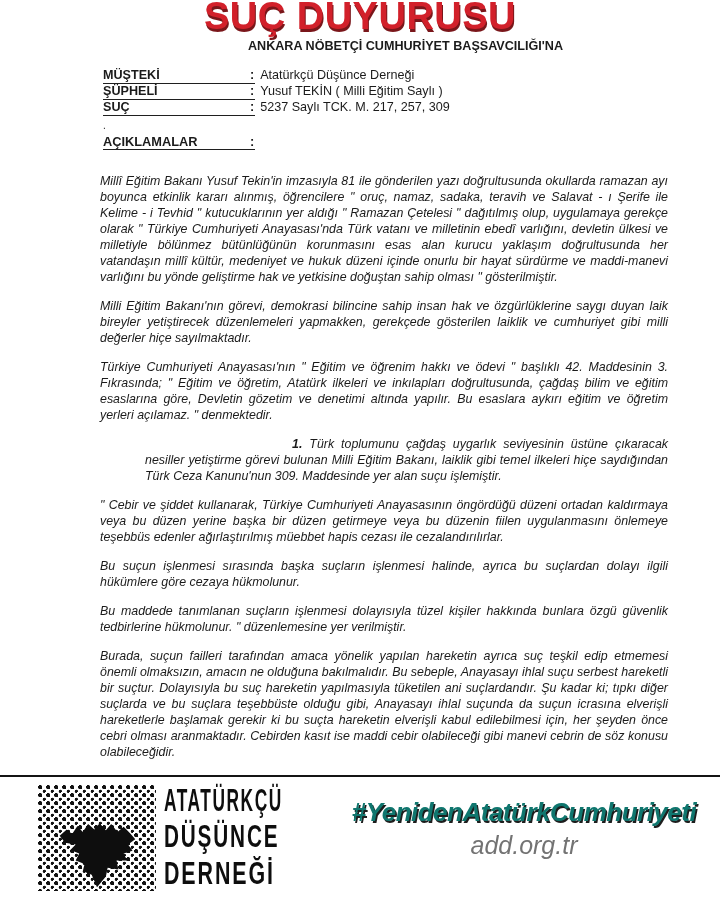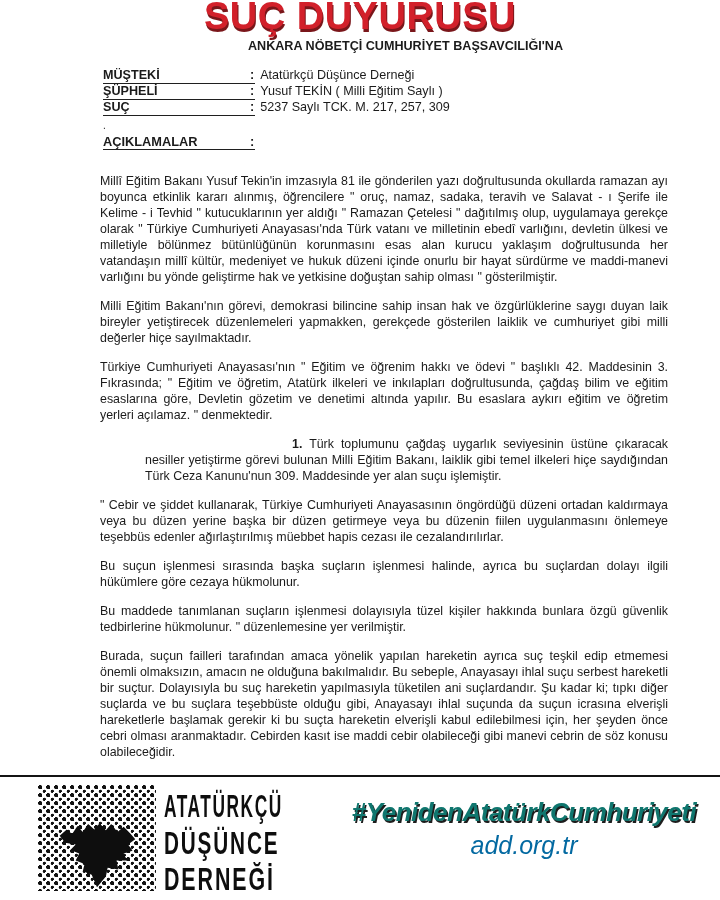--- a/index.html
+++ b/index.html
@@ -17,47 +17,47 @@
   .flabel { width:146px; font-weight:700; border-bottom:1.6px solid #1f1f1f; height:16px; }
   .fsep { font-weight:700; border-bottom:1.6px solid #1f1f1f; height:16px; padding:0 1px; }
   .fval { padding-left:5px; }
 
   .stray-dot { margin:6px 0 0 103px; font-size:10px; line-height:8px; height:8px; }
 
   .section-row { display:flex; align-items:flex-end; height:17px; margin:3px 0 0 103px; font-size:12.8px; }
 
   .bodytext { margin:23px 0 0 100px; width:568px; text-align:justify;
     font-size:12.4px; line-height:16px; }
-  .bodytext p { margin-bottom:13px; }
+  .bodytext p { margin-bottom:13px;font-style:italic; }
   .p-indent { text-indent:147px;margin-left:45px; }
   .num { font-weight:700; }
 
   .footer { position:absolute; left:0; top:780px; width:720px; height:120px; background:#fff; }
   .footer-rule { border-top:2.5px solid #141414; width:720px; height:0; }
   .logo-wrap { position:absolute; left:38px; top:10px; display:flex; }
   .halftone { width:118px; height:106px; position:relative;
     background-image:
       radial-gradient(circle at 2.2px 2.2px, #121212 1.9px, transparent 2.3px),
       radial-gradient(circle at 2.2px 2.2px, #121212 1.4px, transparent 1.8px);
     background-size:8px 8px, 8px 8px;
     background-position:0 0, 4px 4px; }
   .face-svg { position:absolute; left:6px; top:24px; width:106px; height:80px; }
   .logo-text { width:124px; margin-left:8px; height:106px; display:flex;
     flex-direction:column; justify-content:space-between; }
-  .logo-line { height:33px; display:flex; align-items:flex-end; overflow:visible; }
+  .logo-line { height:33px; display:flex; align-items:center; overflow:visible; }
   .logo-line span { display:inline-block; white-space:nowrap; font-weight:700;
     font-size:17px; letter-spacing:1.5px; color:#0e0e0e; transform-origin:0 50%; }
   .ll1 span { transform:scale(1.02,1.85); }
   .ll2 span { transform:scale(1.22,1.85); }
   .ll3 span { transform:scale(1.26,1.85); }
 
   .banner { position:absolute; left:334px; top:22px; width:380px; text-align:center; }
   .hashtag { font-size:26px; font-weight:800; font-style:italic; letter-spacing:-.5px;
     color:#0f766e; text-shadow:1.5px 2px 0 #1d1d1d; white-space:nowrap; }
-  .website { margin-top:3px; font-size:25px; font-style:italic; color:#0369a1; }
+  .website { margin-top:3px; font-size:25px; font-style:italic; color:#737373; }
 </style>
 </head>
 <body>
 
 <div class="page">
 
   <div class="title">SUÇ DUYURUSU</div>
 
   <div class="addressee">ANKARA NÖBETÇİ CUMHURİYET BAŞSAVCILIĞI'NA</div>
 

